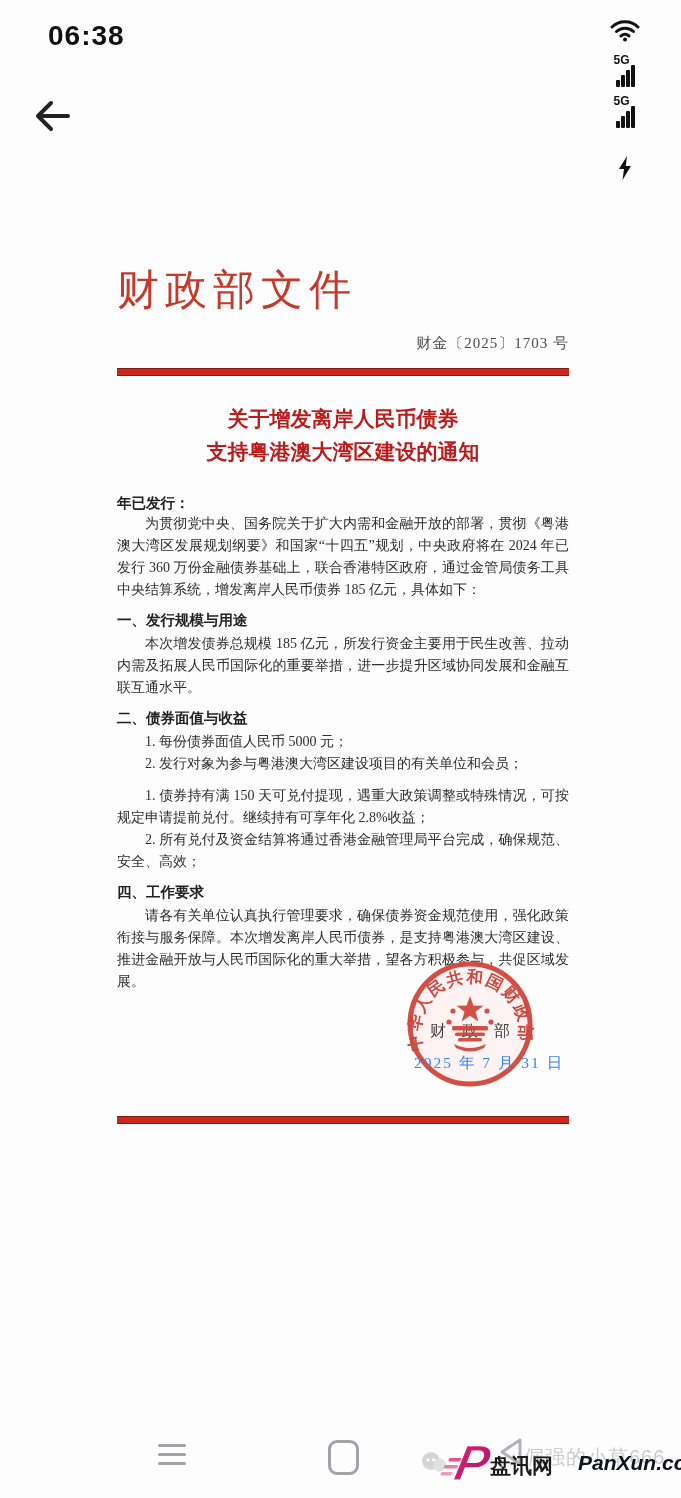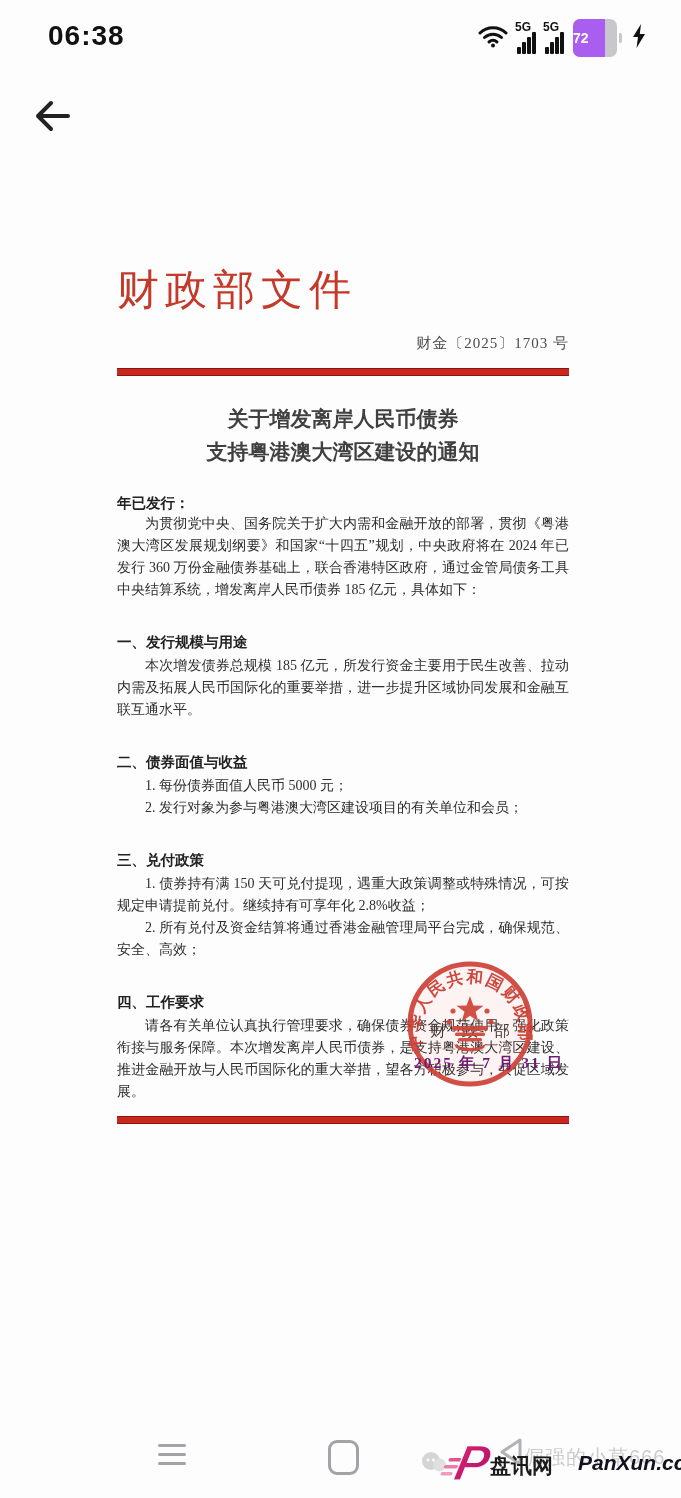--- a/index.html
+++ b/index.html
@@ -1,51 +1,51 @@
 <!DOCTYPE html>
 <html><head>
 <meta charset="utf-8">
 <style>
   html,body{margin:0;padding:0;background:#e8e8e8;}
   .screen{position:relative;width:681px;height:1498px;background:#fdfdfd;overflow:hidden;
           font-family:"Liberation Sans","DejaVu Sans",sans-serif;}
   
   .statusbar{position:absolute;top:14px;left:0;width:681px;height:48px;}
   .time{position:absolute;left:48px;top:6px;font-size:28px;font-weight:600;color:#111;letter-spacing:1px;}
-  .sb-icons{position:absolute;right:34px;top:4px;display:flex;align-items:center;gap:9px;height:40px;}
+  .sb-icons{position:absolute;right:34px;top:4px;display:flex;align-items:center;gap:9px;height:40px;flex-direction:column;}
   .sig{display:flex;align-items:flex-end;gap:1px;position:relative;padding-top:10px;}
   .sig .g{position:absolute;top:-2px;left:-2px;font-size:12px;font-weight:700;color:#111;}
   .sig i{display:block;width:4px;background:#111;border-radius:1px;}
   .batt{position:relative;width:44px;height:38px;border-radius:7px;background:#c7c7cc;overflow:hidden;
         display:flex;align-items:center;justify-content:flex-start;}
   .batt .fill{position:absolute;left:0;top:0;bottom:0;width:72%;background:#a95ef0;}
   .batt .pct{position:relative;color:#fff;font-size:14px;font-weight:700;}
   .batt-nub{width:3px;height:10px;background:#c7c7cc;border-radius:0 2px 2px 0;margin-left:-7px;}
   
   .backbtn{position:absolute;left:30px;top:96px;width:44px;height:44px;cursor:pointer;}
   
   .doc{position:absolute;left:117px;top:240px;width:452px;color:#2e2e2e;
        font-family:"Liberation Serif","DejaVu Serif",serif;}
   .doc-title{margin-top:22px;text-align:left;color:#c3392a;font-size:42px;font-weight:400;letter-spacing:6px;}
   .doc-number{margin-top:16px;text-align:right;color:#4a4a4a;font-size:15px;letter-spacing:1px;}
   .redrule{margin-top:15px;height:8px;
            background:linear-gradient(#7e1a12 0 16%,#cd261c 16% 82%,#7e1a12 82% 100%);}
-  .notice-title{margin-top:27px;text-align:center;font-size:21px;font-weight:700;color:#404040;line-height:33px;}
+  .notice-title{margin-top:27px;text-align:center;font-size:21px;font-weight:700;color:#b91c1c;line-height:33px;}
   .salutation{margin-top:25px;font-size:14.5px;font-weight:700;color:#222;}
   .doc p{margin:0;font-size:14px;line-height:22px;text-align:justify;}
   .indent{text-indent:2em;}
   .intro{margin-top:5px;}
-  .sec{margin-top:32px;}
+  .sec{margin-top:10px;}
   .sec-h{font-size:14.5px;font-weight:700;color:#222;margin-bottom:3px;}
   
   .issuer{position:absolute;left:430px;top:1021px;font-size:16px;color:#3c3c3c;letter-spacing:16px;
           font-family:"Liberation Serif","DejaVu Serif",serif;z-index:1;}
   .seal{position:absolute;left:404px;top:958px;width:132px;height:132px;z-index:2;opacity:.93;}
-  .seal-date{position:absolute;left:414px;top:1053px;z-index:3;font-size:15.5px;color:#701a75;letter-spacing:2px;
-             font-family:"Liberation Serif","DejaVu Serif",serif;font-weight:bold;}
+  .seal-date{position:absolute;left:414px;top:1053px;z-index:3;font-size:15.5px;color:#3b82f6;letter-spacing:2px;
+             font-family:"Liberation Serif","DejaVu Serif",serif;}
   .bottomrule{position:absolute;left:117px;top:1116px;width:452px;height:8px;
               background:linear-gradient(#7e1a12 0 16%,#cd261c 16% 82%,#7e1a12 82% 100%);}
   
   .nav-menu{position:absolute;left:158px;top:1444px;width:28px;cursor:pointer;}
   .nav-menu i{display:block;height:3px;background:#a3a3a7;border-radius:2px;margin-bottom:6px;}
   .nav-home{position:absolute;left:328px;top:1440px;width:25px;height:29px;border:3px solid #a3a3a7;border-radius:9px;cursor:pointer;}
   .nav-back{position:absolute;left:496px;top:1436px;cursor:pointer;}
   
   .wm-faint{position:absolute;left:524px;top:1444px;font-size:20px;color:#9a9a9a;opacity:.5;letter-spacing:1px;z-index:4;}
   .wm-chat{position:absolute;left:420px;top:1450px;opacity:.55;z-index:4;}
@@ -119,21 +119,20 @@
       <p class="indent">本次增发债券总规模 185 亿元，所发行资金主要用于民生改善、拉动内需及拓展人民币国际化的重要举措，进一步提升区域协同发展和金融互联互通水平。</p>
     </div>
 
     <div class="sec">
       <div class="sec-h">二、债券面值与收益</div>
       <p class="indent">1. 每份债券面值人民币 5000 元；</p>
       <p class="indent">2. 发行对象为参与粤港澳大湾区建设项目的有关单位和会员；</p>
     </div>
 
     <div class="sec">
-      <div class="sec-h">三、兑付政策</div>
       <p class="indent">1. 债券持有满 150 天可兑付提现，遇重大政策调整或特殊情况，可按规定申请提前兑付。继续持有可享年化 2.8%收益；</p>
       <p class="indent">2. 所有兑付及资金结算将通过香港金融管理局平台完成，确保规范、安全、高效；</p>
     </div>
 
     <div class="sec">
       <div class="sec-h">四、工作要求</div>
       <p class="indent">请各有关单位认真执行管理要求，确保债券资金规范使用，强化政策衔接与服务保障。本次增发离岸人民币债券，是支持粤港澳大湾区建设、推进金融开放与人民币国际化的重大举措，望各方积极参与，共促区域发展。</p>
     </div>
   </div>
 

